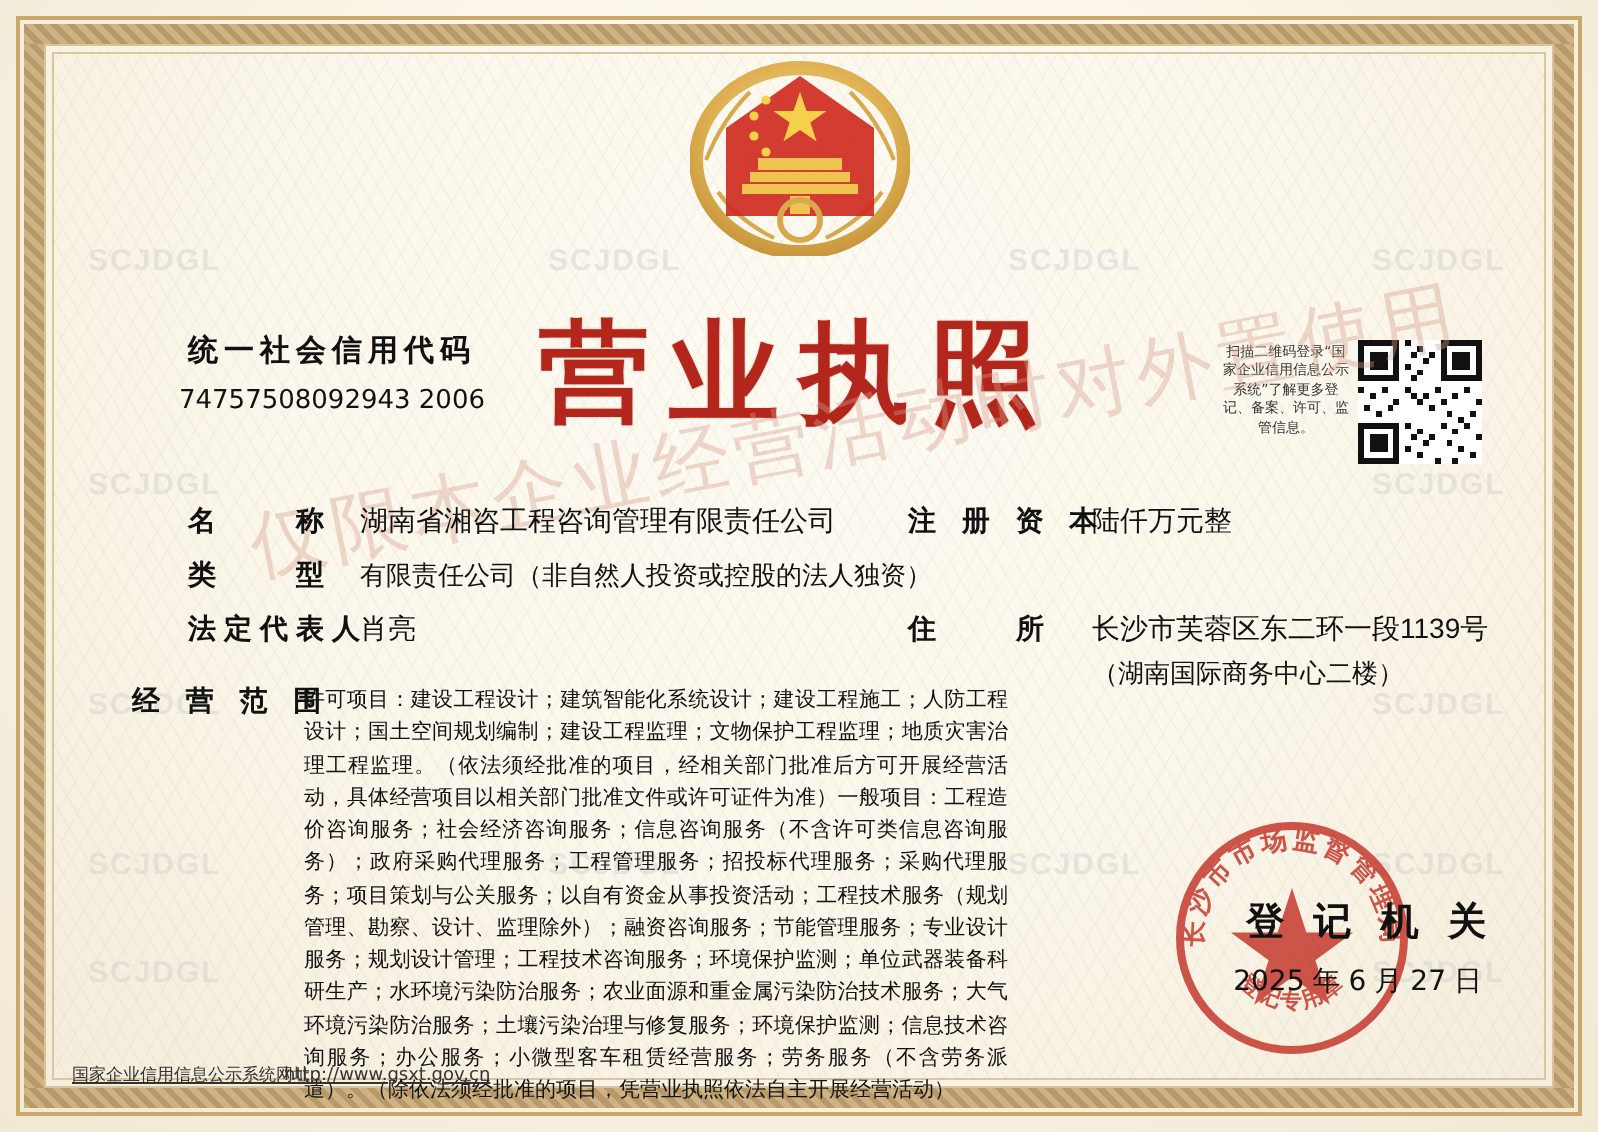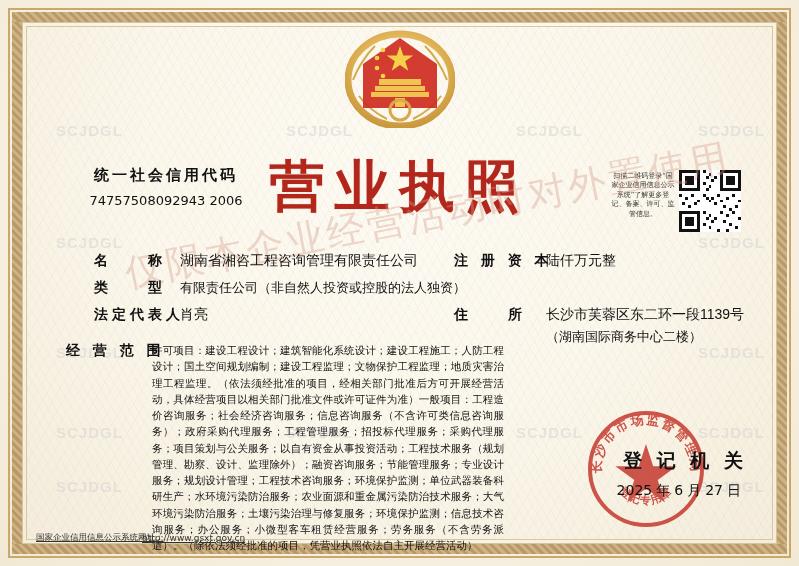--- a/index.html
+++ b/index.html
@@ -44,21 +44,21 @@
     position:absolute;left:26px;top:26px;right:26px;bottom:26px;
     opacity:.10;
     background-image:
       repeating-linear-gradient(60deg, rgba(170,140,90,.55) 0 1px, transparent 1px 7px),
       repeating-linear-gradient(-60deg, rgba(170,140,90,.45) 0 1px, transparent 1px 9px);
     pointer-events:none;
   }
   
   .watermarks{
     position:absolute;left:26px;top:26px;right:26px;bottom:26px;
-    pointer-events:none;overflow:hidden;margin-left:12px;
+    pointer-events:none;overflow:hidden;
   }
   .wm{
     position:absolute;
     color:#cfcfcf;
     opacity:.45;
     font-family:"Liberation Sans","DejaVu Sans",sans-serif;
     font-weight:bold;
     font-size:15px;
     letter-spacing:1px;
     white-space:nowrap;

